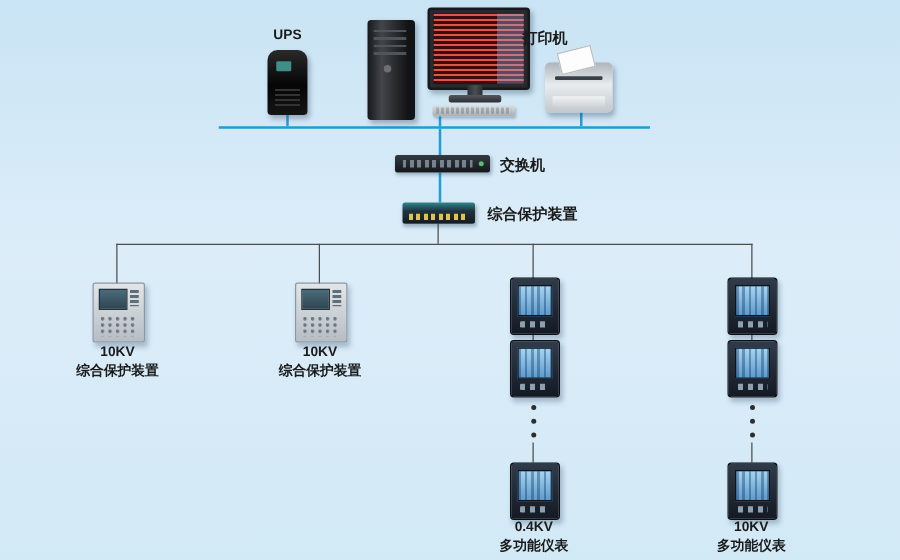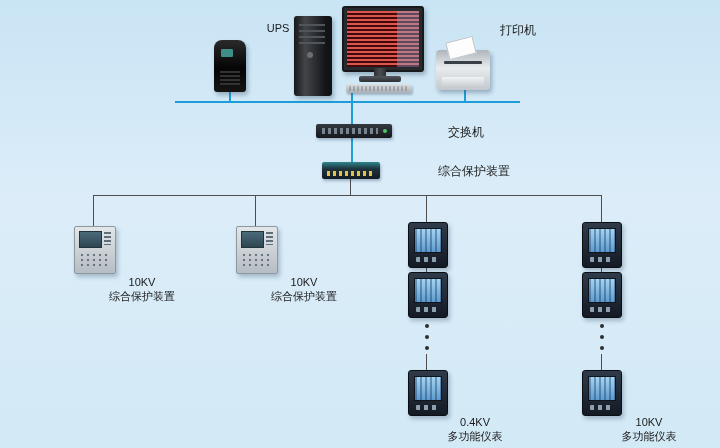--- a/index.html
+++ b/index.html
@@ -5,21 +5,21 @@
   html,body { margin:0; padding:0; }
   .canvas {
     position:relative; width:720px; height:448px; overflow:hidden;
     background: linear-gradient(180deg,#c9e4f4 0%, #dcedf9 45%, #d2e9f6 100%);
     font-family:"Liberation Sans", sans-serif;
   }
   .wire { position:absolute; }
   .wire.blue { background:#1e9ed8; }
   .wire.dark { background:#4e4e4e; }
 
-  .label { position:absolute; color:#1a1a1a; font-weight:normal; font-size:12px; white-space:nowrap;margin-left:48px; }
+  .label { position:absolute; color:#1a1a1a; font-weight:bold; font-size:12px; white-space:nowrap; }
   .label.center { transform:translateX(-50%); text-align:center; }
   .label.small { font-size:11px; }
 
   
   .ups { position:absolute; left:214px; top:40px; width:32px; height:52px;
     background:linear-gradient(180deg,#2a2a2a,#050505 55%,#151515);
     border-radius:8px 8px 3px 3px; box-shadow:2px 3px 4px rgba(40,70,95,.35); }
   .ups .udisp { position:absolute; left:7px; top:9px; width:12px; height:8px; background:#3f8f88; border-radius:1px; }
   .ups .uvents { position:absolute; left:6px; right:6px; bottom:7px; height:14px;
     background:repeating-linear-gradient(180deg,#333 0 2px, transparent 2px 4px); }
@@ -133,21 +133,21 @@
   </div>
   <div class="monitor">
     <div class="screen"></div>
   </div>
   <div class="mstand"></div>
   <div class="mbase"></div>
   <div class="keyboard">
     <div class="keys"></div>
   </div>
 
-  <div class="label center" style="left:470px;top:22px">打印机</div>
+  <div class="label center" style="left:436px;top:22px">打印机</div>
   <div class="printer">
     <div class="paper"></div>
     <div class="pslot"></div>
     <div class="ptray"></div>
   </div>
 
   <div class="switch">
     <div class="ports"></div>
     <div class="sled"></div>
   </div>

